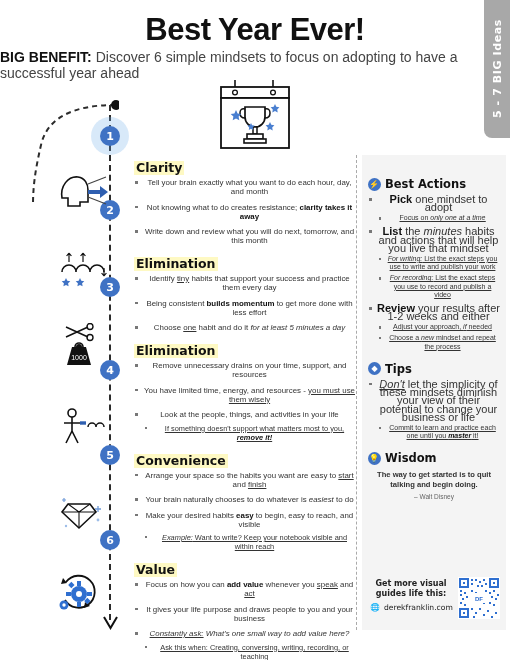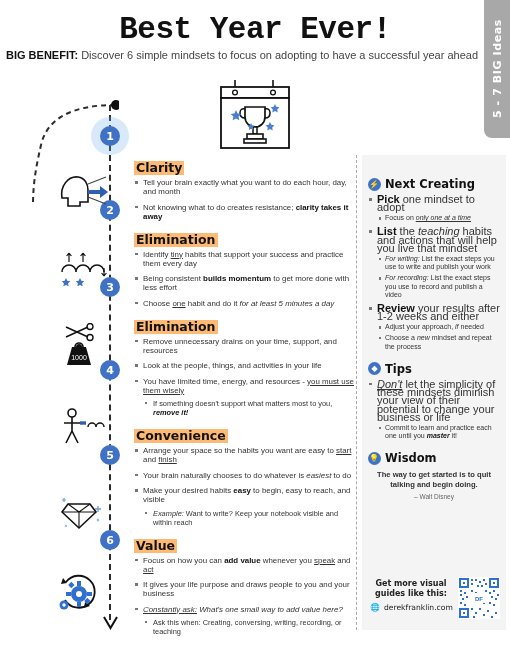--- a/index.html
+++ b/index.html
@@ -21,26 +21,26 @@
   }
   .side-tab span{
     writing-mode:vertical-rl;transform:rotate(180deg);
     color:#ffffff;font-weight:bold;font-size:11px;letter-spacing:.6px;
     font-family:"DejaVu Sans", sans-serif;
   }
 
   
   .title{
     position:absolute;top:12px;left:0;right:0;text-align:center;
-    font-family:Liberation Mono, monospace;
+    font-family:Liberation Sans, sans-serif;
     font-weight:bold;font-size:31px;color:#111;letter-spacing:-.5px;
   }
   .subtitle{
-    position:absolute;top:49px;left:0;right:26px;text-align:center;
-    font-size:11px;color:#444;
+    position:absolute;top:49px;left:0;right:26px;text-align:left;
+    font-size:14px;color:#444;
   }
   .subtitle b{color:#111;}
 
   
   .cal{position:absolute;top:78px;left:215px;width:80px;height:78px;}
 
   
   .timeline{
     position:absolute;left:109px;top:105px;width:2px;height:525px;
   }
@@ -63,32 +63,32 @@
   .icon-col{position:absolute;left:58px;top:160px;width:52px;}
   .lic{position:absolute;left:0;width:52px;height:44px;}
 
   
   .sections{position:absolute;left:134px;top:158px;width:222px;}
   .sec{margin-bottom:9px;}
   .sec-h{
     display:inline-block;
     font-family:"DejaVu Sans", sans-serif;
     font-weight:bold;font-size:12.5px;color:#111;
-    background:#fdba74;padding:0 2px 0 2px;margin:0 0 3px 0;line-height:14px;
+    background:#fef9c3;padding:0 2px 0 2px;margin:0 0 3px 0;line-height:14px;
   }
   ul{list-style:none;margin:0;padding:0;}
   li{
     position:relative;padding-left:9px;font-size:7.9px;line-height:9px;
-    color:#333;margin-bottom:6.5px;
+    color:#333;margin-bottom:6.5px;text-align:center;
   }
   li:before{
     content:"";position:absolute;left:1px;top:3.2px;width:2.6px;height:2.6px;
     background:#777;
   }
-  li.sub{padding-left:19px;font-size:7.4px;margin-top:-2px;}
+  li.sub{padding-left:19px;font-size:7.4px;margin-top:-2px;text-decoration:underline;}
   li.sub:before{left:11px;top:3px;width:2.3px;height:2.3px;}
   li b{color:#111;}
   li u{text-decoration:underline;margin-top:18px;}
   li i{font-style:italic;}
 
   
   .rpanel{
     position:absolute;left:362px;top:155px;width:144px;height:475px;
     background:#f4f4f4;
   }
@@ -244,36 +244,37 @@
       </svg>
     </div>
   </div>
 
   <div class="sections">
     <div class="sec">
       <div class="sec-h">Clarity</div>
       <ul>
           <li>Tell your brain exactly what you want to do each hour, day, and month</li>
           <li>Not knowing what to do creates resistance; <b>clarity takes it away</b></li>
+          <li>Write down and review what you will do next, tomorrow, and this month</li>
         </ul>
     </div>
     <div class="sec">
       <div class="sec-h">Elimination</div>
       <ul>
           <li>Identify <u>tiny</u> habits that support your success and practice them every day</li>
           <li>Being consistent <b>builds momentum</b> to get more done with less effort</li>
           <li>Choose <u>one</u> habit and do it <i>for at least 5 minutes a day</i></li>
         </ul>
     </div>
     <div class="sec">
       <div class="sec-h">Elimination</div>
       <ul>
           <li>Remove unnecessary drains on your time, support, and resources</li>
+          <li>You have limited time, energy, and resources - <u>you must use them wisely</u></li>
           <li>Look at the people, things, and activities in your life</li>
-          <li>You have limited time, energy, and resources - <u>you must use them wisely</u></li>
           <li class="sub">If something doesn't support what matters most to you, <b><i>remove it!</i></b></li>
         </ul>
     </div>
     <div class="sec">
       <div class="sec-h">Convenience</div>
       <ul>
           <li>Arrange your space so the habits you want are easy to <u>start</u> and <u>finish</u></li>
           <li>Your brain naturally chooses to do whatever is <i>easiest</i> to do</li>
           <li>Make your desired habits <b>easy</b> to begin, easy to reach, and visible</li>
           <li class="sub"><i>Example:</i> Want to write? Keep your notebook visible and within reach</li>
@@ -290,26 +291,26 @@
     </div>
 
   </div>
 
   <div class="rdivider"></div>
   <div class="rpanel">
 
     <div class="rsec" style="padding-top:22px">
       <div class="rhead">
         <span class="rhead-ico">⚡</span>
-        <span class="rhead-t">Next Creating</span>
+        <span class="rhead-t">Best Actions</span>
       </div>
       <ul>
           <li><b>Pick</b> one mindset to adopt</li>
           <li class="sub">Focus on <u><i>only one at a time</i></u></li>
-          <li><b>List</b> the <i>teaching</i> habits and actions that will help you live that mindset</li>
+          <li><b>List</b> the <i>minutes</i> habits and actions that will help you live that mindset</li>
           <li class="sub"><i>For writing:</i> List the exact steps you use to write and publish your work</li>
           <li class="sub"><i>For recording:</i> List the exact steps you use to record and publish a video</li>
           <li><b>Review</b> your results after 1-2 weeks and either</li>
           <li class="sub">Adjust your approach, <i>if</i> needed</li>
           <li class="sub">Choose a <i>new</i> mindset and repeat the process</li>
         </ul>
     </div>
 
     <div class="rsec" style="padding-top:6px">
       <div class="rhead">
@@ -326,21 +327,21 @@
       <div class="rhead">
         <span class="rhead-ico">💡</span>
         <span class="rhead-t">Wisdom</span>
       </div>
       <div class="quote">The way to get started is to quit talking and begin doing.</div>
       <div class="quote-by">– Walt Disney</div>
     </div>
   </div>
 
   <div class="footer">
-    <div class="f-txt">Get more visual guides like this:</div>
+    <div class="f-txt">Get more visual guides life this:</div>
     <div class="f-link">
       <span class="glyph">🌐</span>
       <span class="url">derekfranklin.com</span>
     </div>
     <div class="qr">
       <svg viewBox="0 0 42 42" width="42" height="42">
         <rect width="42" height="42" fill="#fff"></rect>
         <g fill="#2f6fd0">
           <rect x="1" y="1" width="10" height="10"></rect>
             <rect x="31" y="1" width="10" height="10"></rect>

